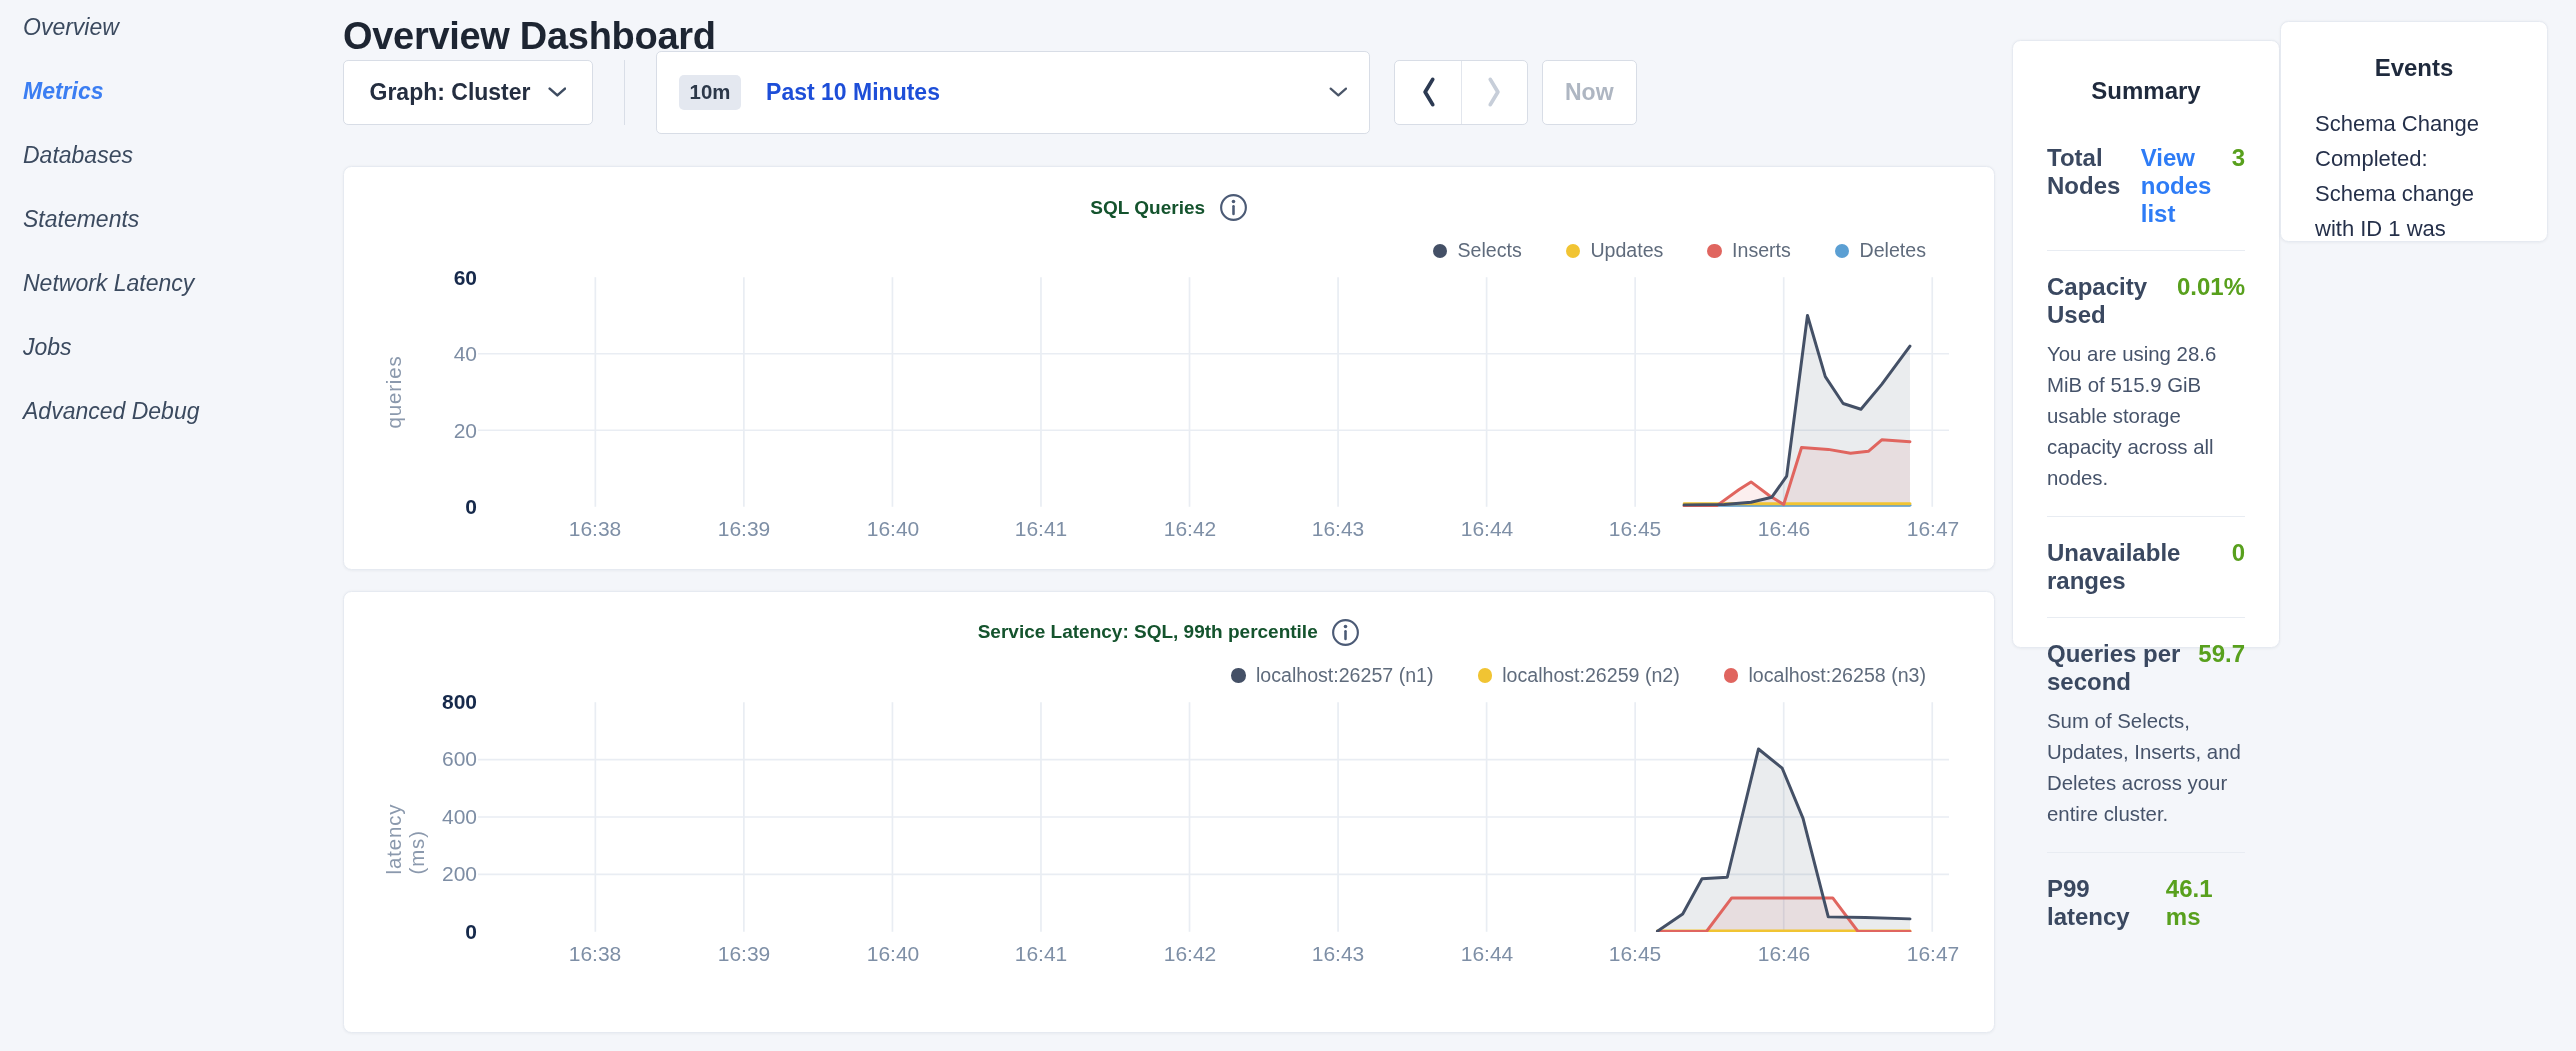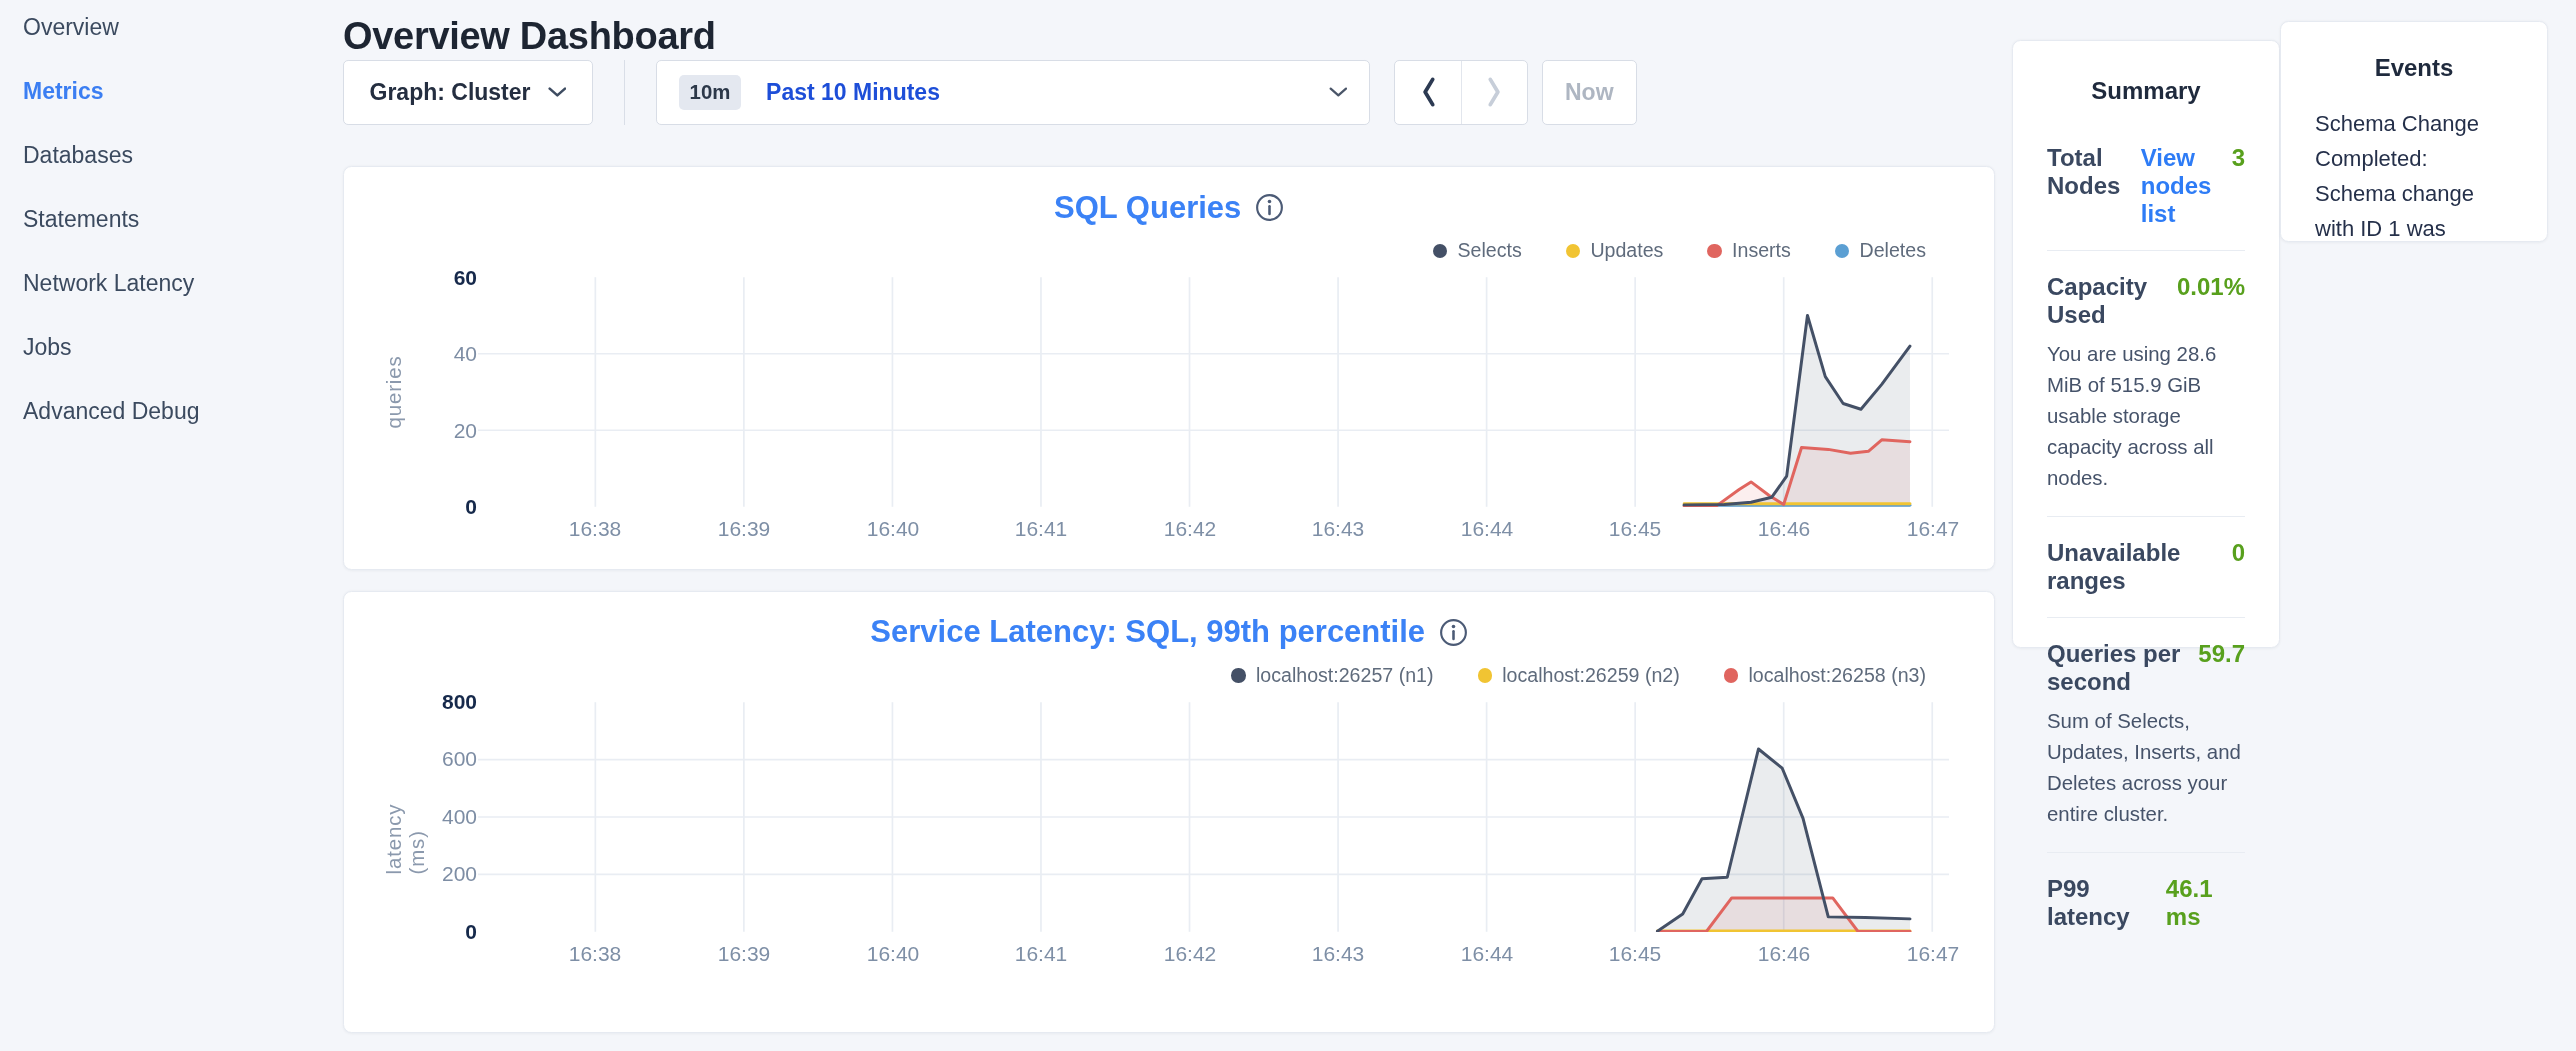--- a/index.html
+++ b/index.html
@@ -1,55 +1,55 @@
 <!DOCTYPE html>
 <html style="font-size:13.6px"><head>
 <meta charset="utf-8">
 <style>
   * { margin:0; padding:0; box-sizing:border-box; }
   html,body { width:2576px; height:1051px; overflow:hidden; background:#f4f6fa;
               font-family:"Liberation Sans", sans-serif; color:#2c3849; }
   .root { display:flex; width:2576px; height:1051px; }
 
   
-  .sidebar { width:343px; flex:0 0 343px; padding:13.6px 0 0 23px; }
+  .sidebar { width:343px; flex:0 0 343px; padding:13.6px 0 0 23px;font-style:italic; }
   .nav-item { font-size:23px; color:#3b4a5f; margin-bottom:37px; cursor:pointer; }
   .nav-item.active { color:#3b7ef2; font-weight:700; }
 
   
   .main { width:1652px; flex:0 0 1652px; display:flex; flex-direction:column; }
   h1.page-title { margin-top:15.3px; font-size:38px; font-weight:600; color:#1d2532; letter-spacing:-0.3px; }
 
   .controls { display:flex; align-items:center; height:68px; }
   .dropdown { height:65px; background:#fff; border:1.7px solid #d8dde6; border-radius:5.1px;
               display:flex; align-items:center; gap:17px; padding:0 25.5px;
               font-size:23px; font-weight:700; color:#242e40; cursor:pointer; }
   .dropdown + .dropdown { margin-left:44px; }
   .ctl-divider { width:1.7px; height:65px; background:#d9dee7; margin:0 31px; }
-  .time-box { height:65px; width:714px; background:#fff; border:1.7px solid #d8dde6; border-radius:5.1px;
+  .time-box { height:83px; width:714px; background:#fff; border:1.7px solid #d8dde6; border-radius:5.1px;
               display:flex; align-items:center; padding:16px 22px; cursor:pointer; }
   .chip { background:#e4e8f0; border-radius:5.1px; padding:6px 10.2px; font-size:20.4px; font-weight:700;
           color:#2c3849; margin-right:25.5px; }
   .time-label { font-size:23px; font-weight:700; color:#1d4ed8; flex:1; }
   .nav-group { display:flex; margin-left:24px; background:#fff; border:1.7px solid #d8dde6; border-radius:5.1px;
                height:65px; overflow:hidden; }
   .nav-btn { width:66px; display:flex; align-items:center; justify-content:center; cursor:pointer; }
   .nav-btn + .nav-btn { border-left:1.7px solid #e2e6ed; }
   .now-btn { margin-left:13.6px; height:65px; padding:0 22px; background:#fff; border:1.7px solid #d8dde6;
              border-radius:5.1px; display:flex; align-items:center; font-size:23px; font-weight:700;
              color:#aeb6c2; cursor:pointer; }
 
   
   .card { background:#fff; border:0.9px solid #e6eaf1; border-radius:8.5px;
           box-shadow:0 0.9px 2.6px rgba(22,33,54,0.05); }
 
   .chart-card { margin-top:40px; height:404px; padding-top:22px; position:relative; }
   .chart-card.second { margin-top:20.4px; height:442px; }
   .chart-title-row { display:flex; justify-content:center; align-items:center; gap:13.6px; height:37px; }
-  .chart-title { font-size:31px; font-weight:700; color:#3b82f6; }
+  .chart-title { font-size:19px; font-weight:700; color:#14532d; }
   .legend { display:flex; justify-content:flex-end; align-items:center; gap:44px;
             padding-right:68px; margin-top:10.2px; height:29px;text-align:right; }
   .legend-item { display:flex; align-items:center; gap:10.2px; font-size:19.6px; color:#5f6b7c; }
   .dot { width:14.5px; height:14.5px; border-radius:50%; flex:0 0 14.5px; }
 
   .plot-row { position:relative; margin-top:12px; height:230px; }
   .y-title { position:absolute; left:39px; top:50%; transform:translateY(-50%) rotate(180deg);
              writing-mode:vertical-rl; font-size:20.4px; color:#8b99ad; letter-spacing:0.9px; }
   .y-ticks { position:absolute; left:58px; width:75px; top:-12.8px; height:255px;
              display:flex; flex-direction:column; justify-content:space-between; align-items:flex-end; }

